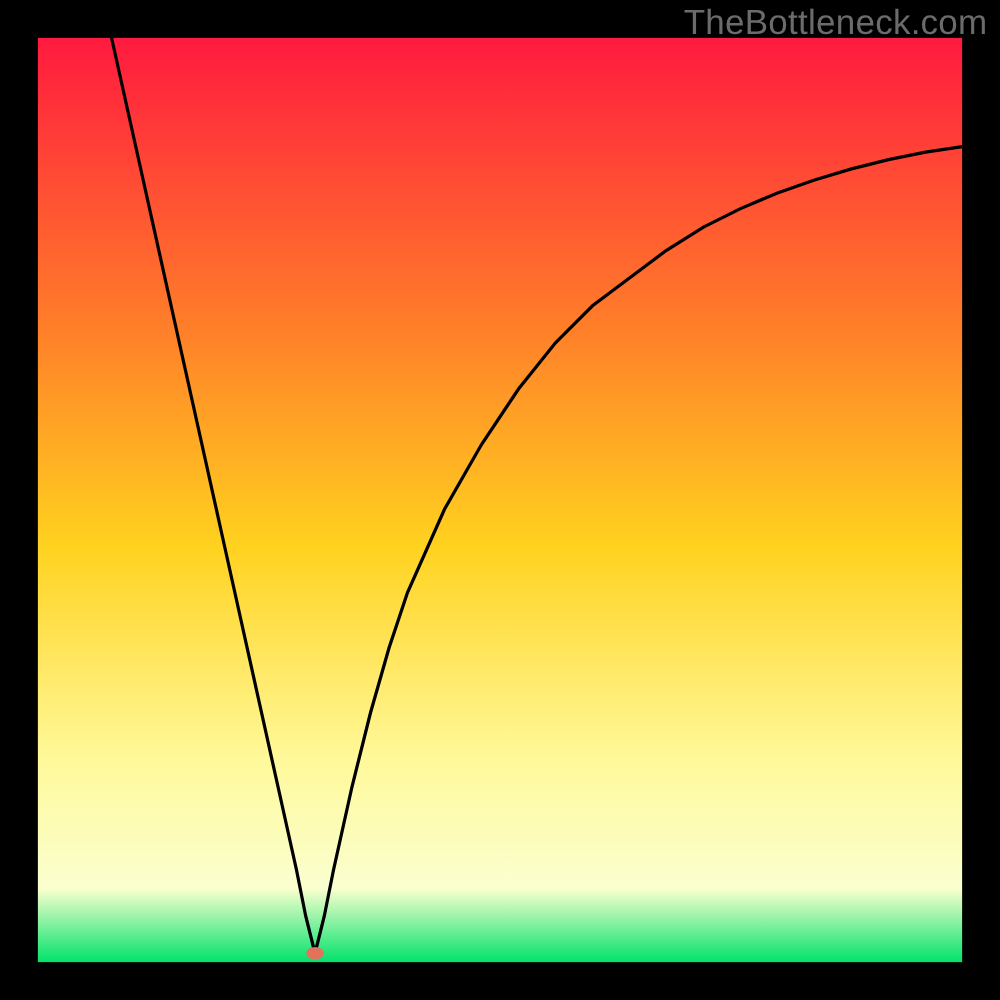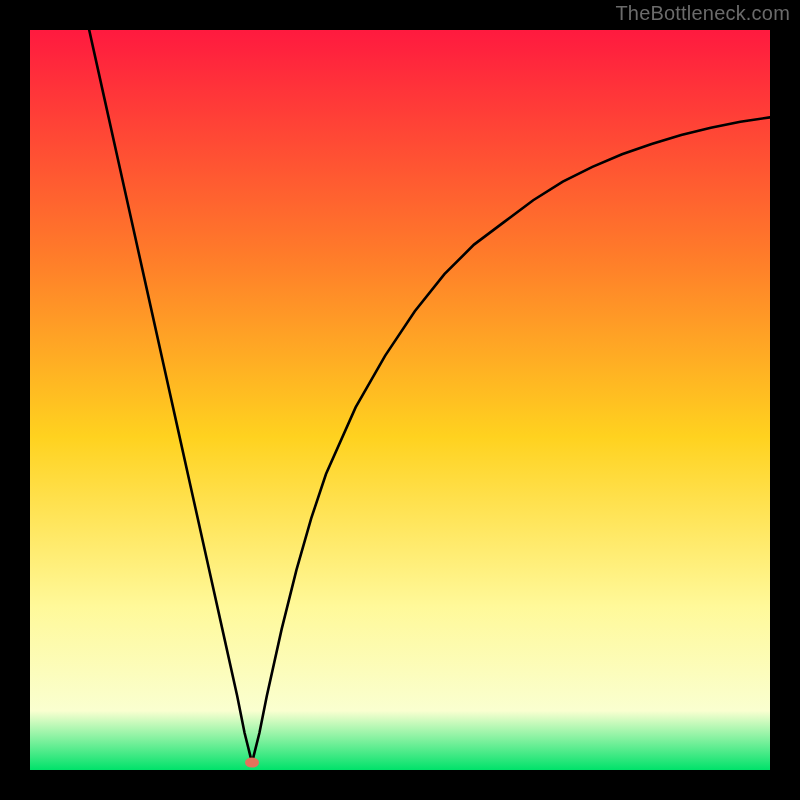--- a/index.html
+++ b/index.html
@@ -15,21 +15,21 @@
     width: 800px;
     height: 800px;
     background: #000;
   }
   .watermark {
     position: absolute;
     top: 2px;
     right: 10px;
     color: #6b6b6b;
     font-family: Arial, Helvetica, sans-serif;
-    font-size: 20px;
+    font-size: 28px;
     letter-spacing: 0.2px;
     z-index: 20;
     user-select: none;
   }
   .plot-area {
     position: absolute;
     left: 30px;
     top: 30px;
     width: 740px;
     height: 740px;

